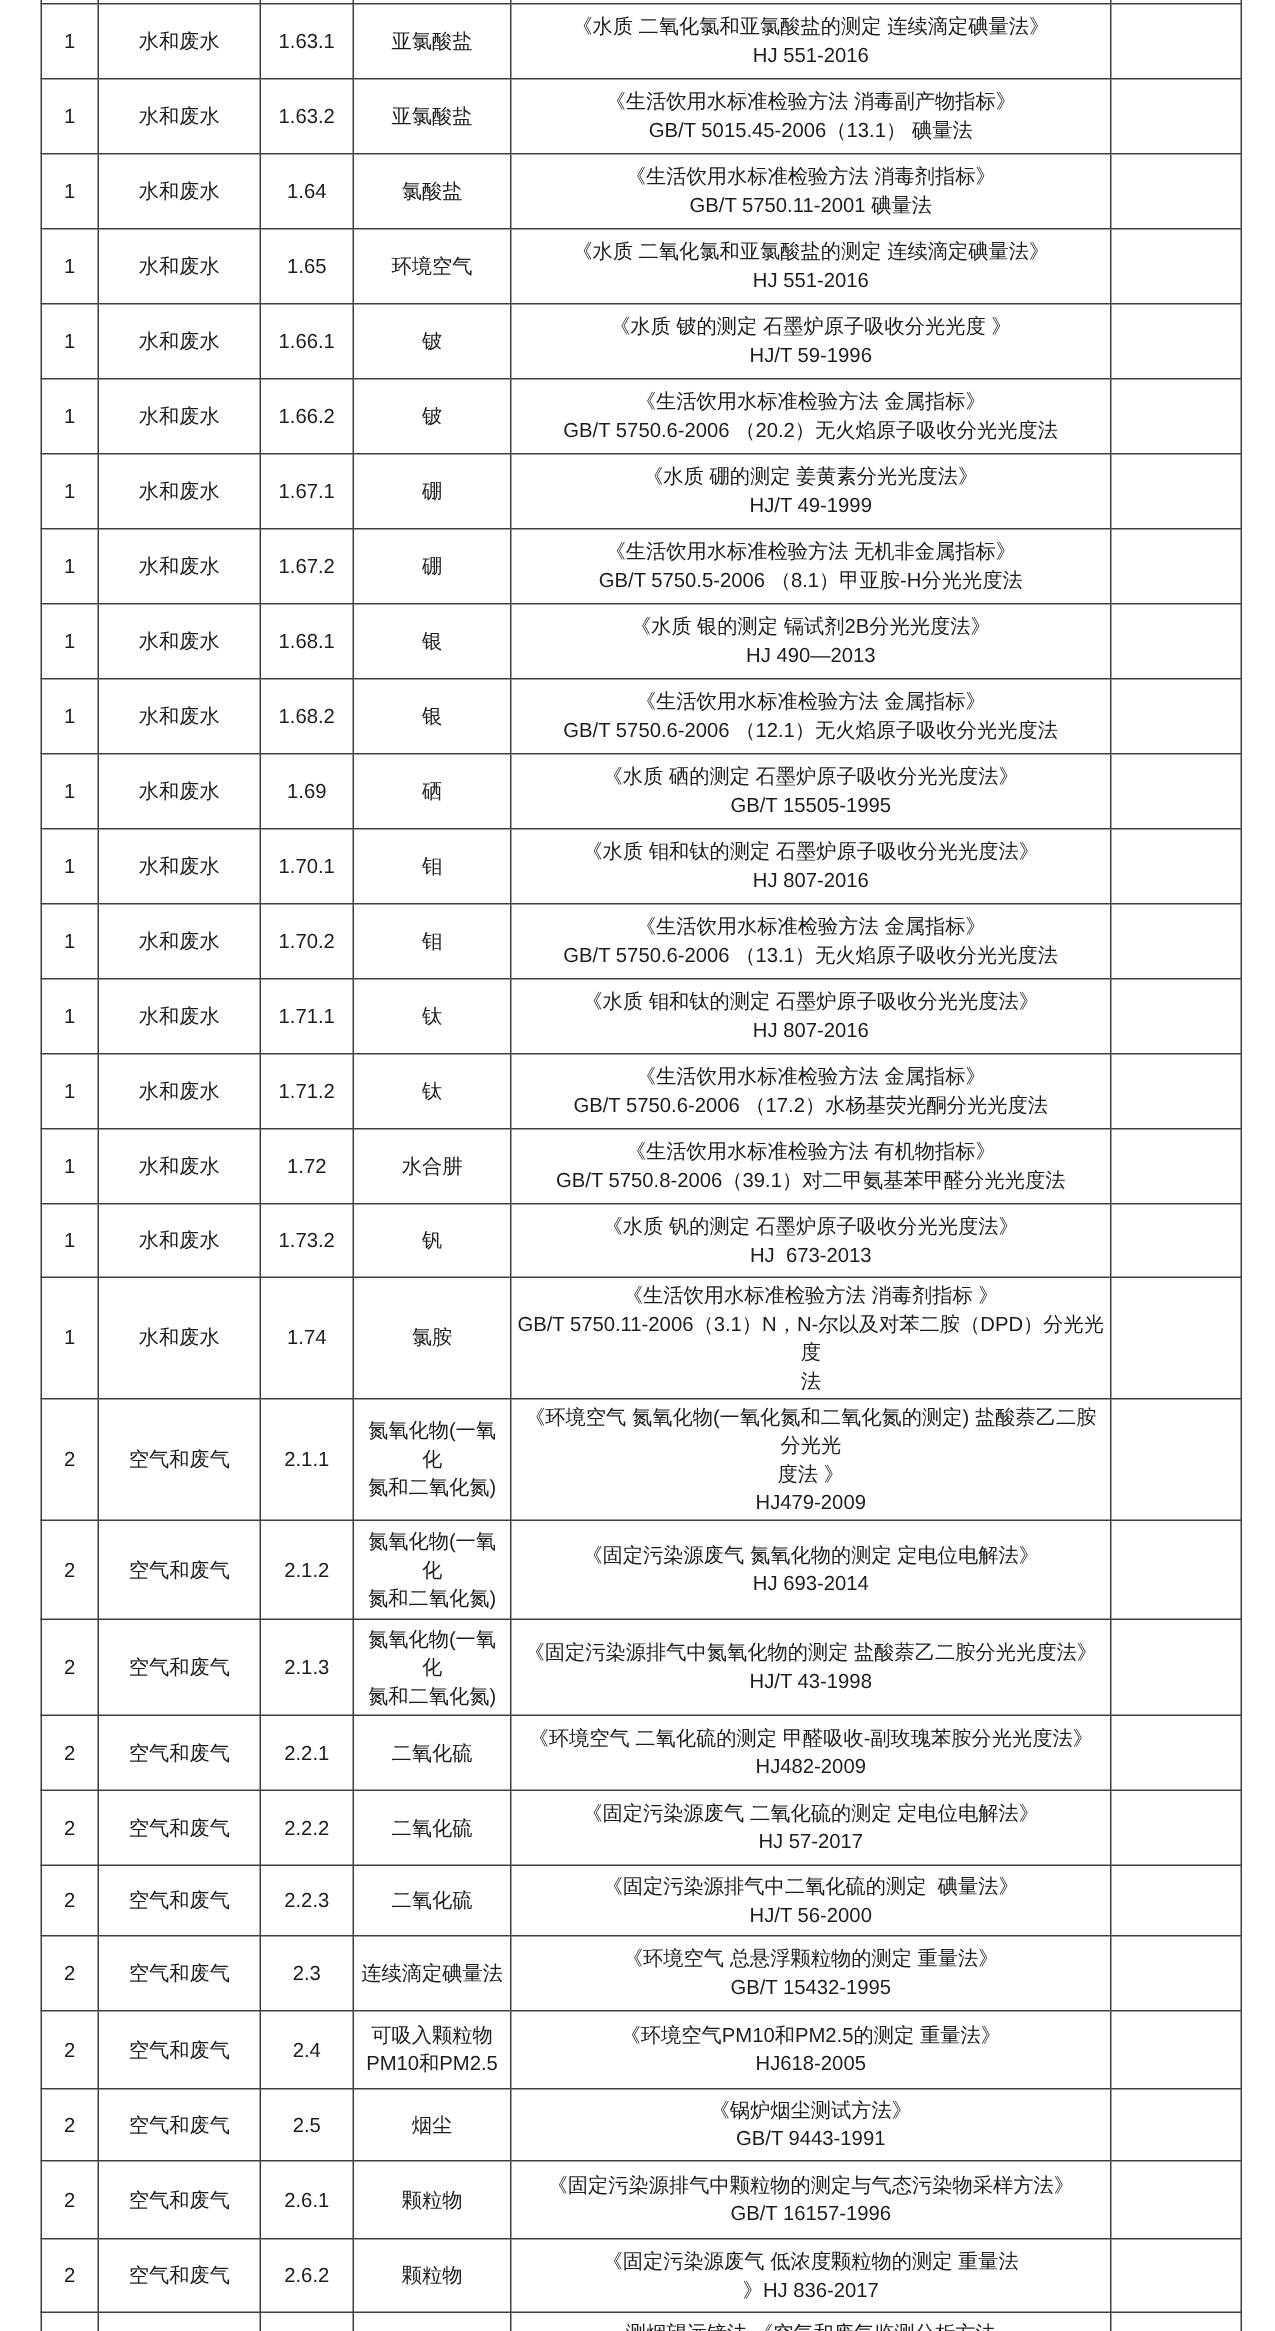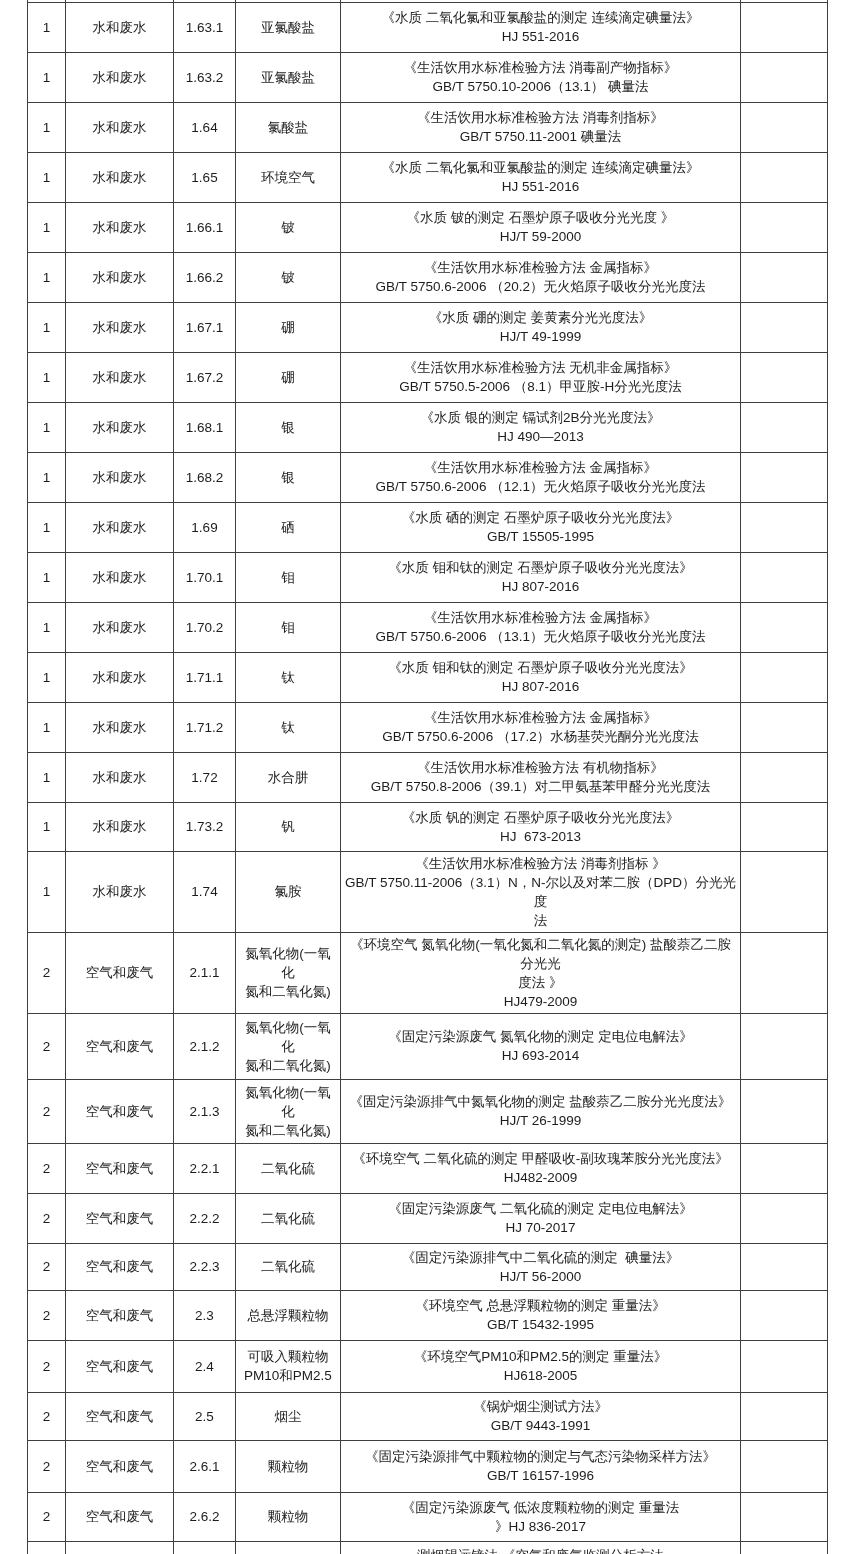--- a/index.html
+++ b/index.html
@@ -66,21 +66,21 @@
         <td class="col-standard">《水质 二氧化氯和亚氯酸盐的测定 连续滴定碘量法》
 HJ 551-2016</td>
         <td class="col-remark"></td>
       </tr>
       <tr style="height: 50px;">
         <td class="col-seq">1</td>
         <td class="col-category">水和废水</td>
         <td class="col-code">1.63.2</td>
         <td class="col-param">亚氯酸盐</td>
         <td class="col-standard">《生活饮用水标准检验方法 消毒副产物指标》
-GB/T 5750.10-2006（13.1） 碘量法</td>
+GB/T 5015.45-2006（13.1） 碘量法</td>
         <td class="col-remark"></td>
       </tr>
       <tr style="height: 50px;">
         <td class="col-seq">1</td>
         <td class="col-category">水和废水</td>
         <td class="col-code">1.64</td>
         <td class="col-param">氯酸盐</td>
         <td class="col-standard">《生活饮用水标准检验方法 消毒剂指标》
 GB/T 5750.11-2001 碘量法</td>
         <td class="col-remark"></td>
@@ -93,21 +93,21 @@
         <td class="col-standard">《水质 二氧化氯和亚氯酸盐的测定 连续滴定碘量法》
 HJ 551-2016</td>
         <td class="col-remark"></td>
       </tr>
       <tr style="height: 50px;">
         <td class="col-seq">1</td>
         <td class="col-category">水和废水</td>
         <td class="col-code">1.66.1</td>
         <td class="col-param">铍</td>
         <td class="col-standard">《水质 铍的测定 石墨炉原子吸收分光光度 》
-HJ/T 59-2000</td>
+HJ/T 59-1996</td>
         <td class="col-remark"></td>
       </tr>
       <tr style="height: 50px;">
         <td class="col-seq">1</td>
         <td class="col-category">水和废水</td>
         <td class="col-code">1.66.2</td>
         <td class="col-param">铍</td>
         <td class="col-standard">《生活饮用水标准检验方法 金属指标》
 GB/T 5750.6-2006 （20.2）无火焰原子吸收分光光度法</td>
         <td class="col-remark"></td>
@@ -242,55 +242,55 @@
 HJ 693-2014</td>
         <td class="col-remark"></td>
       </tr>
       <tr style="height: 64px;">
         <td class="col-seq">2</td>
         <td class="col-category">空气和废气</td>
         <td class="col-code">2.1.3</td>
         <td class="col-param">氮氧化物(一氧化
 氮和二氧化氮)</td>
         <td class="col-standard">《固定污染源排气中氮氧化物的测定 盐酸萘乙二胺分光光度法》
-HJ/T 26-1999</td>
+HJ/T 43-1998</td>
         <td class="col-remark"></td>
       </tr>
       <tr style="height: 50px;">
         <td class="col-seq">2</td>
         <td class="col-category">空气和废气</td>
         <td class="col-code">2.2.1</td>
         <td class="col-param">二氧化硫</td>
         <td class="col-standard">《环境空气 二氧化硫的测定 甲醛吸收-副玫瑰苯胺分光光度法》
 HJ482-2009</td>
         <td class="col-remark"></td>
       </tr>
       <tr style="height: 50px;">
         <td class="col-seq">2</td>
         <td class="col-category">空气和废气</td>
         <td class="col-code">2.2.2</td>
         <td class="col-param">二氧化硫</td>
         <td class="col-standard">《固定污染源废气 二氧化硫的测定 定电位电解法》
-HJ 70-2017</td>
+HJ 57-2017</td>
         <td class="col-remark"></td>
       </tr>
       <tr style="height: 47px;">
         <td class="col-seq">2</td>
         <td class="col-category">空气和废气</td>
         <td class="col-code">2.2.3</td>
         <td class="col-param">二氧化硫</td>
         <td class="col-standard">《固定污染源排气中二氧化硫的测定  碘量法》
 HJ/T 56-2000</td>
         <td class="col-remark"></td>
       </tr>
       <tr style="height: 50px;">
         <td class="col-seq">2</td>
         <td class="col-category">空气和废气</td>
         <td class="col-code">2.3</td>
-        <td class="col-param">总悬浮颗粒物</td>
+        <td class="col-param">连续滴定碘量法</td>
         <td class="col-standard">《环境空气 总悬浮颗粒物的测定 重量法》
 GB/T 15432-1995</td>
         <td class="col-remark"></td>
       </tr>
       <tr style="height: 52px;">
         <td class="col-seq">2</td>
         <td class="col-category">空气和废气</td>
         <td class="col-code">2.4</td>
         <td class="col-param">可吸入颗粒物
 PM10和PM2.5</td>

